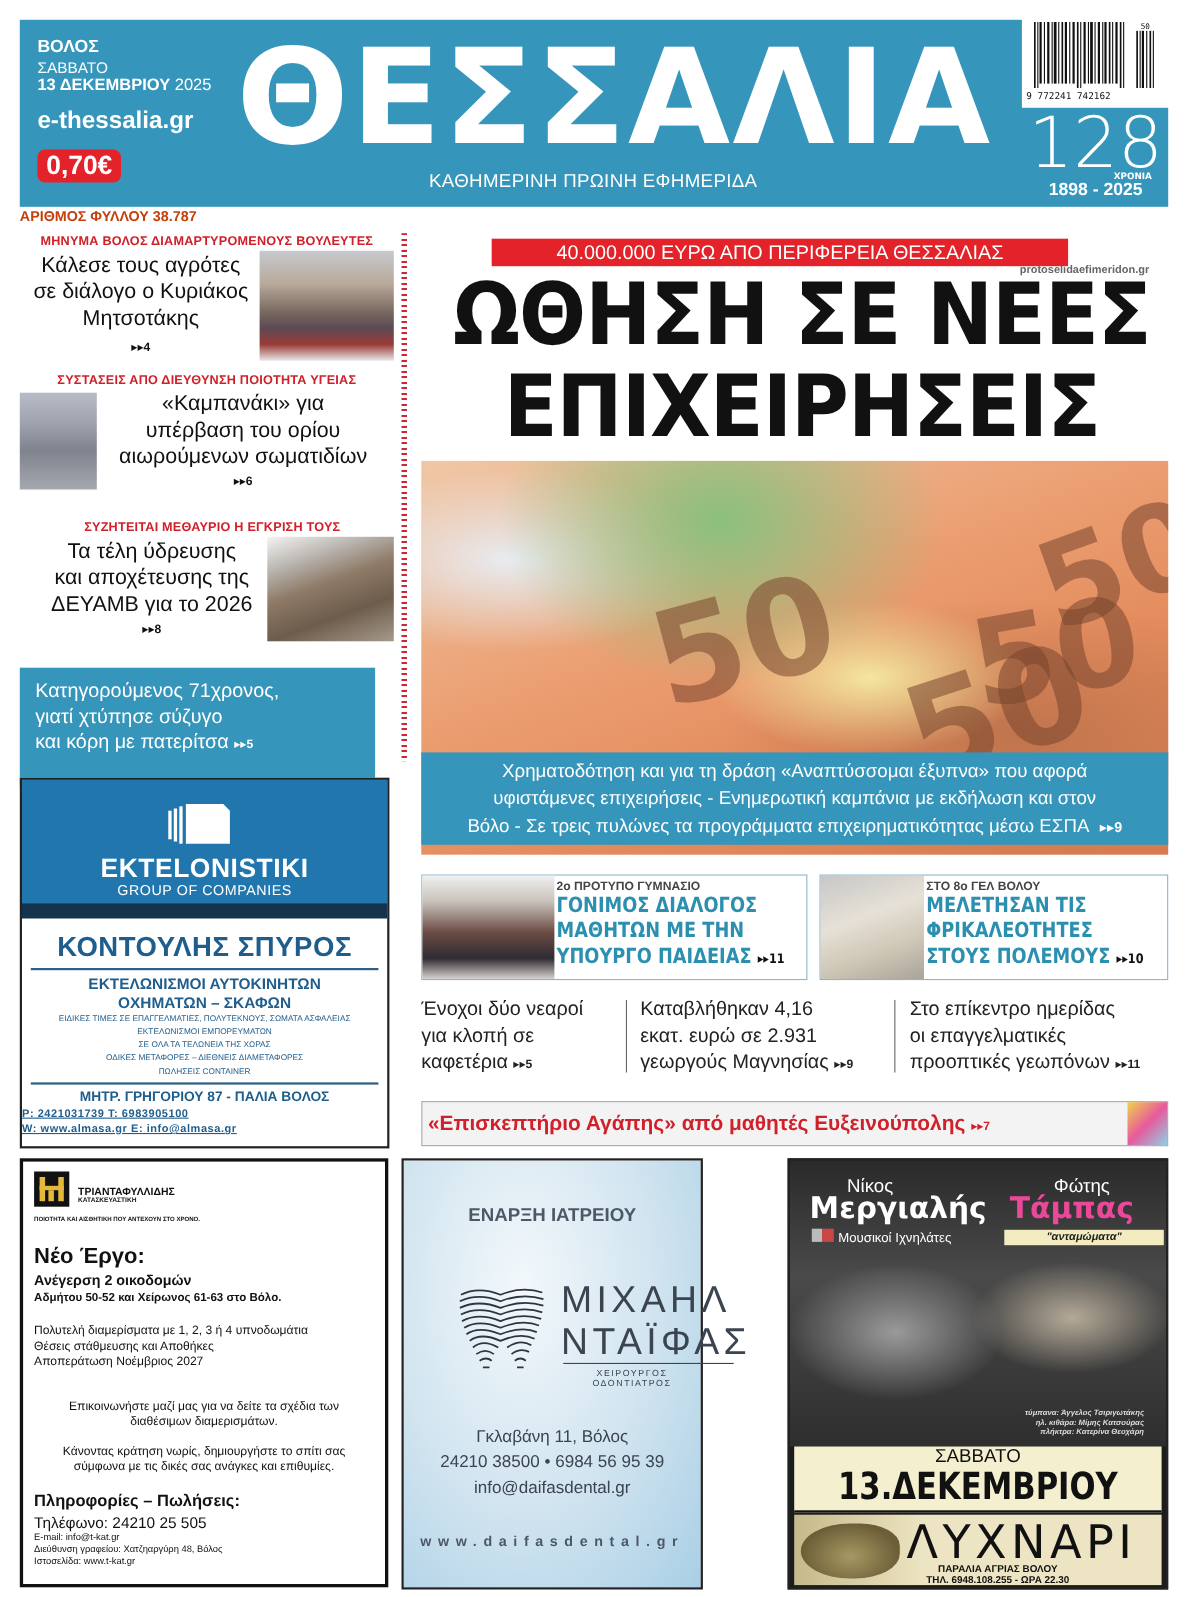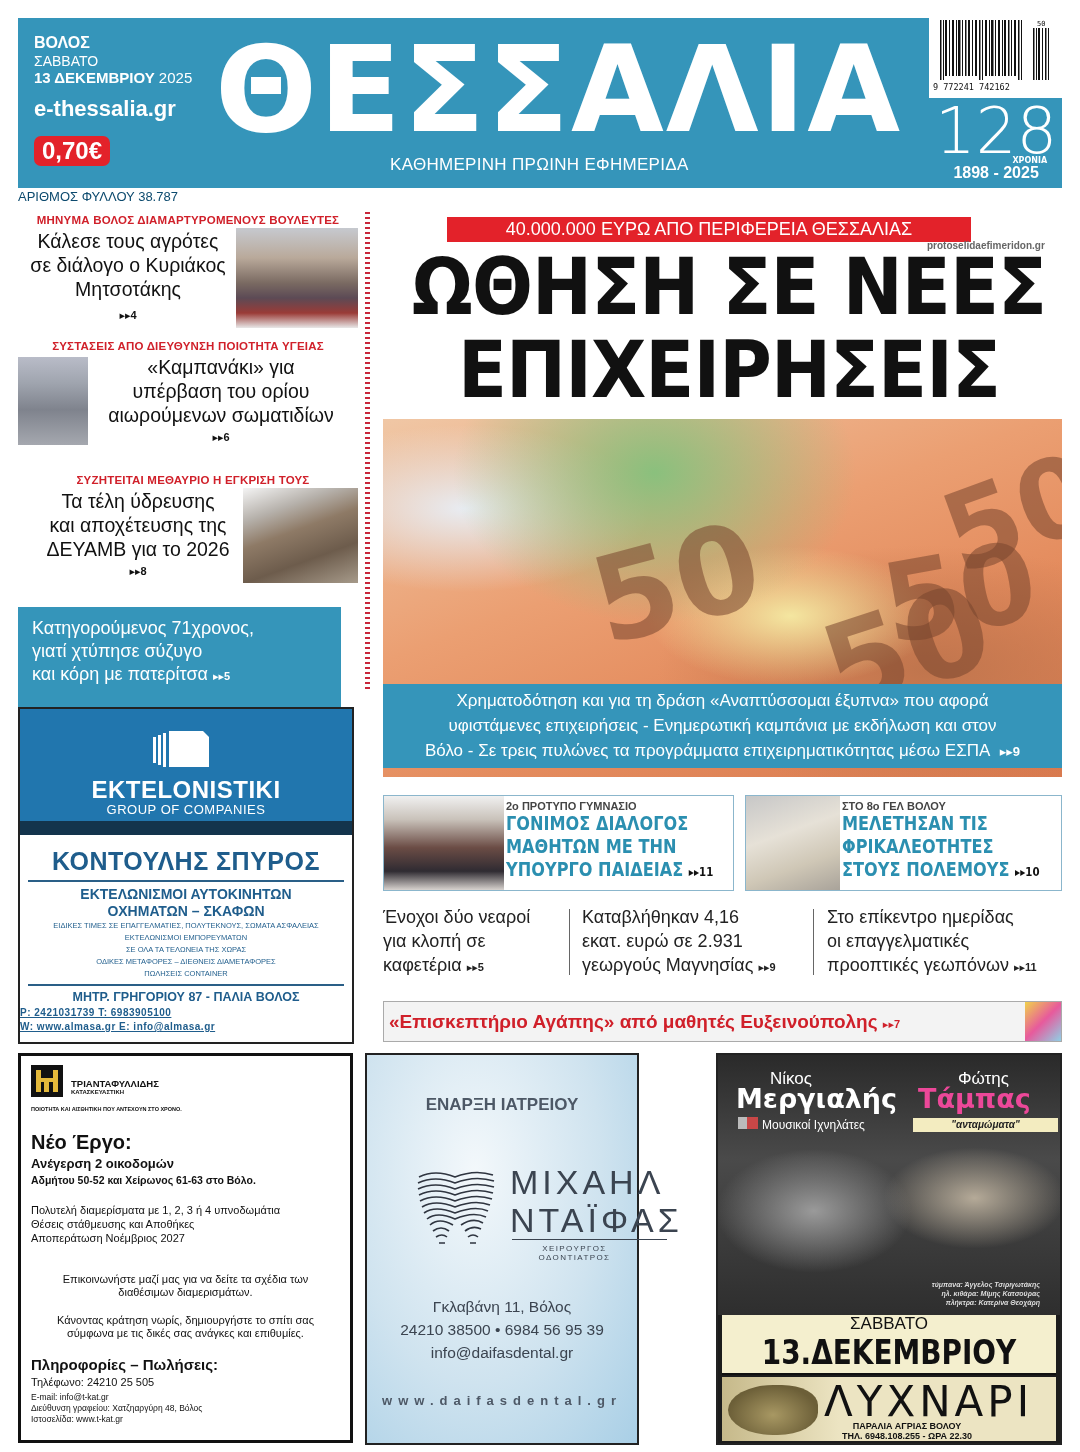--- a/index.html
+++ b/index.html
@@ -18,21 +18,21 @@
   .mh-date span { font-weight: normal; }
   .mh-site { font-size: 22px; font-weight: bold; margin-top: 10px; }
   .price { left: 34px; top: 136px; background: #e3222a; color: #fff; font-weight: bold; font-size: 24px; padding: 1px 8px; border-radius: 7px; }
   .logo { left: 215px; top: 20px; color: #fff; font-family: "DejaVu Sans", sans-serif; font-weight: bold; font-size: 120px; letter-spacing: 2px; line-height: 140px; }
   .tagline { left: 390px; top: 155px; color: #fff; font-size: 17px; letter-spacing: 0.3px; }
   .years { left: 935px; top: 100px; color: #fff; text-align: center; }
   .years .big { font-size: 64px; font-weight: 300; line-height: 62px; font-family: "DejaVu Sans", sans-serif; position: relative; }
   .years .xr { position: absolute; right: 10px; top: 30px; font-size: 8px; font-weight: bold; }
   .years .range { font-size: 16px; font-weight: bold; margin-top: 2px; }
 
-  .issue { left: 18px; top: 189px; color: #0c4a6e; font-weight: normal; font-size: 13px; }
+  .issue { left: 18px; top: 189px; color: #c2410c; font-weight: bold; font-size: 13px; }
 
   
   .kicker { color: #d0202a; font-weight: bold; font-size: 11.5px; text-align: center; letter-spacing: 0.2px; }
   .story-head { font-size: 19.5px; text-align: center; line-height: 24px; color: #111; }
   .page-ref { font-size: 11px; font-weight: bold; color: #111; }
 
   .photo { background: #999; overflow: hidden; }
   .photo-parliament { background: linear-gradient(180deg, #c6c9cf 0%, #b9a99a 30%, #7a6a62 55%, #5c4a55 70%, #9a3b37 85%, #e8e8e8 100%); }
   .photo-city { background: linear-gradient(180deg, #b9bcc8 0%, #9fa4ae 30%, #7f838d 60%, #a5a8af 100%); }
   .photo-deyamb { background: linear-gradient(160deg, #f4f4f4 0%, #b6b1ab 25%, #8e7a66 45%, #6d5c4c 70%, #a69a8a 100%); }
@@ -94,21 +94,21 @@
   .ad2-logo i { position: absolute; background: #e4b93b; }
   .ad2-brand { position: absolute; left: 50px; top: 22px; font-size: 9.5px; font-weight: bold; }
   .ad2-brand2 { position: absolute; left: 50px; top: 33px; font-size: 6px; font-weight: bold; }
   .ad2-slogan { position: absolute; left: 10px; top: 50px; font-size: 5.5px; font-weight: bold; }
   .ad2-h1 { position: absolute; left: 10px; top: 75px; font-size: 20px; font-weight: bold; }
   .ad2-h2 { position: absolute; left: 10px; top: 100px; font-size: 13px; font-weight: bold; }
   .ad2-h3 { position: absolute; left: 10px; top: 118px; font-size: 10.5px; font-weight: bold; }
   .ad2-p { position: absolute; left: 10px; top: 147px; font-size: 11px; line-height: 14px; }
   .ad2-c { position: absolute; left: 10px; right: 10px; font-size: 11px; line-height: 13px; text-align: center; }
   .ad2-info { position: absolute; left: 10px; top: 345px; font-size: 15px; font-weight: bold; }
-  .ad2-tel { position: absolute; left: 10px; top: 365px; font-size: 11px; }
+  .ad2-tel { position: absolute; left: 10px; top: 365px; font-size: 14px; }
   .ad2-small { position: absolute; left: 10px; font-size: 8.5px; }
 
   .ad3 { left: 365px; top: 1053px; width: 274px; height: 392px; border: 2px solid #222;
     background: radial-gradient(ellipse at 40% 30%, #f3f8fb 0%, #cfe3ef 55%, #a9cfe6 100%); text-align: center; color: #3b4450; }
   .ad3-open { position: absolute; left: 0; right: 0; top: 40px; font-weight: bold; font-size: 17px; color: #4d5866; }
   .ad3-tooth { position: absolute; left: 48px; top: 112px; width: 82px; height: 86px; }
   .ad3-name1 { position: absolute; left: 143px; top: 108px; font-size: 34px; letter-spacing: 4px; font-weight: 300; color: #3b4450; }
   .ad3-name2 { position: absolute; left: 143px; top: 146px; font-size: 34px; letter-spacing: 4px; color: #3b4450; }
   .ad3-line { position: absolute; left: 145px; top: 184px; width: 155px; height: 1px; background: #3b4450; }
   .ad3-title { position: absolute; left: 145px; top: 189px; font-size: 8px; letter-spacing: 1.4px; }

